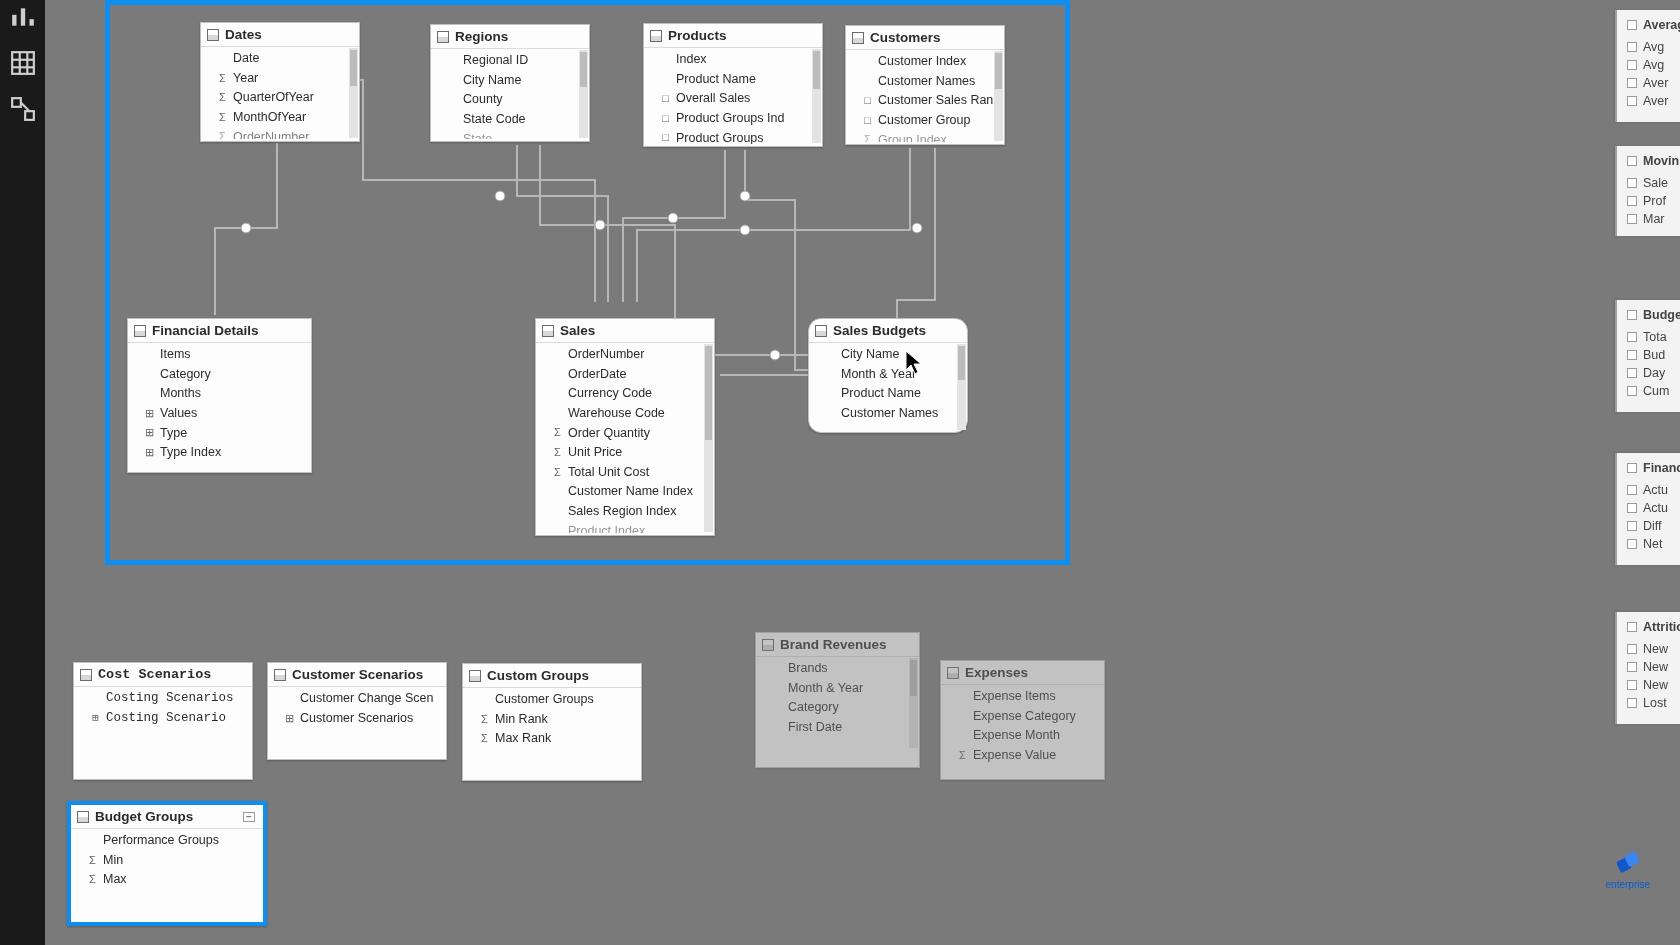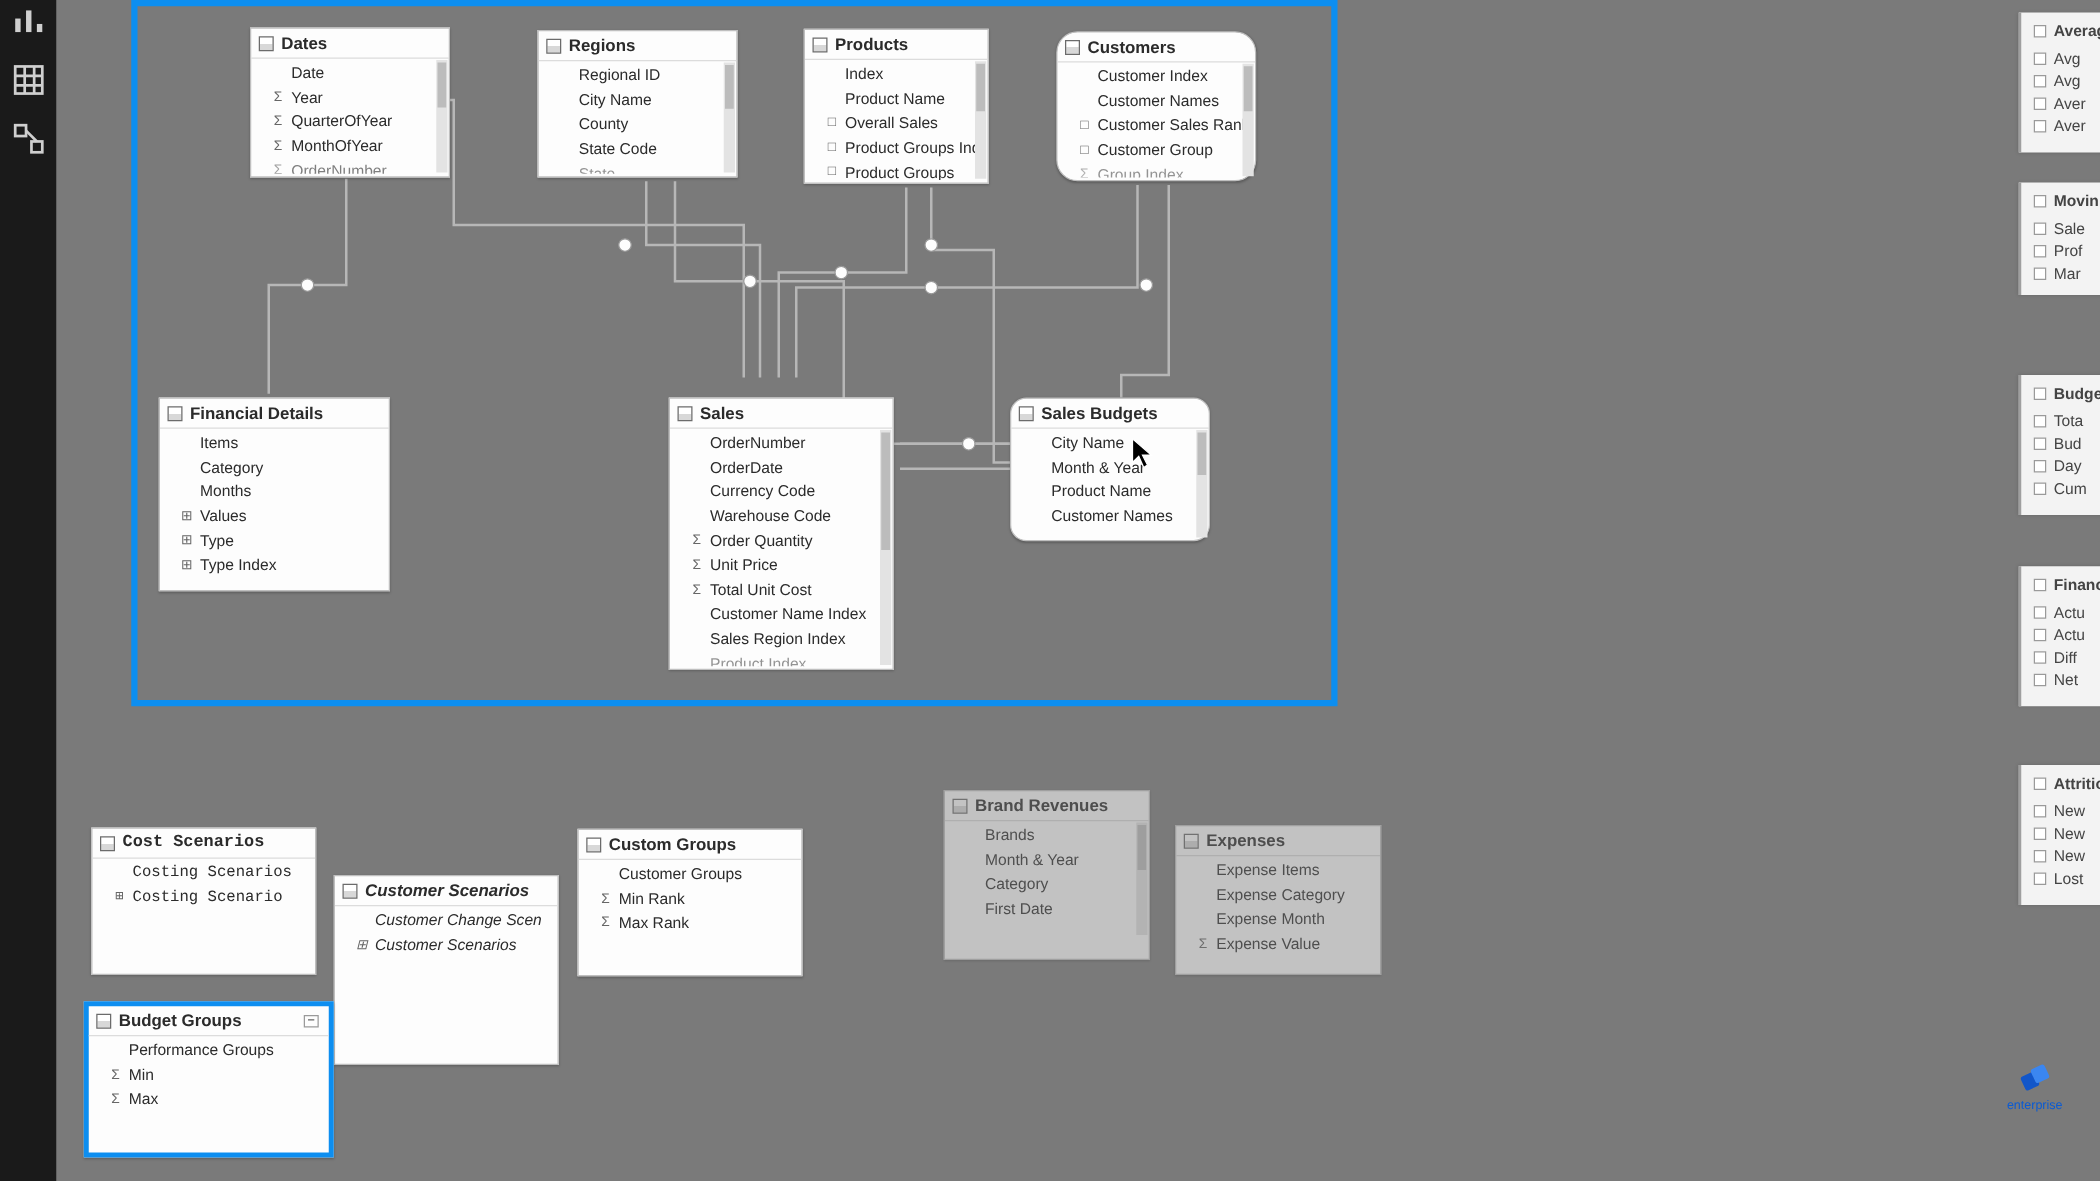--- a/index.html
+++ b/index.html
@@ -267,21 +267,21 @@
           <span class="f-icon"></span>
           <span>State Code</span>
         </div>
       <div class="field-row" style="opacity:.5;">
           <span class="f-icon"></span>
           <span>State</span>
         </div>
     </div>
   </div>
 
-  <div class="table-card" style="left:598px; top:23px; width:148px; height:124px;">
+  <div class="table-card" style="left:598px; top:23px; width:180px; height:124px;">
     <div class="table-header">
         <span class="t-icon"></span>
         <span>Products</span>
       </div>
     <div class="field-list" style="height:96px;">
       <div class="scroll-track">
           <div class="scroll-thumb" style="top:2px;"></div>
         </div>
       <div class="field-row">
           <span class="f-icon"></span>
@@ -299,21 +299,21 @@
           <span class="f-icon">□</span>
           <span>Product Groups Ind</span>
         </div>
       <div class="field-row">
           <span class="f-icon">□</span>
           <span>Product Groups</span>
         </div>
     </div>
   </div>
 
-  <div class="table-card" style="left:800px; top:25px; width:160px; height:120px;border-radius:17px;">
+  <div class="table-card" style="left:800px; top:25px; width:160px; height:120px;">
     <div class="table-header">
         <span class="t-icon"></span>
         <span>Customers</span>
       </div>
     <div class="field-list" style="height:92px;">
       <div class="scroll-track">
           <div class="scroll-thumb" style="top:2px;"></div>
         </div>
       <div class="field-row">
           <span class="f-icon"></span>
@@ -467,21 +467,21 @@
           <span class="f-icon"></span>
           <span>Costing Scenarios</span>
         </div>
       <div class="field-row">
           <span class="f-icon">⊞</span>
           <span>Costing Scenario</span>
         </div>
     </div>
   </div>
 
-  <div class="table-card" style="left:222px; top:700px; width:180px; height:152px;font-style:italic;">
+  <div class="table-card" style="left:222px; top:662px; width:180px; height:98px;">
     <div class="table-header">
         <span class="t-icon"></span>
         <span>Customer Scenarios</span>
       </div>
     <div class="field-list">
       <div class="field-row">
           <span class="f-icon"></span>
           <span>Customer Change Scen</span>
         </div>
       <div class="field-row">

